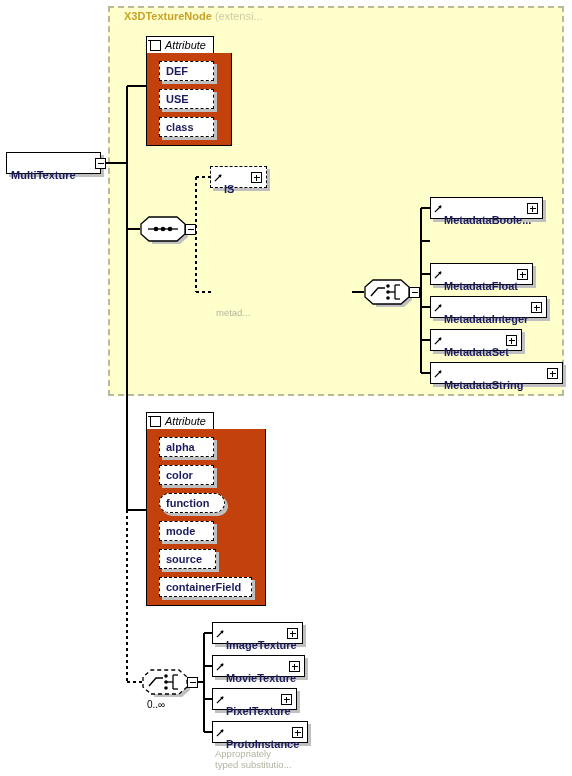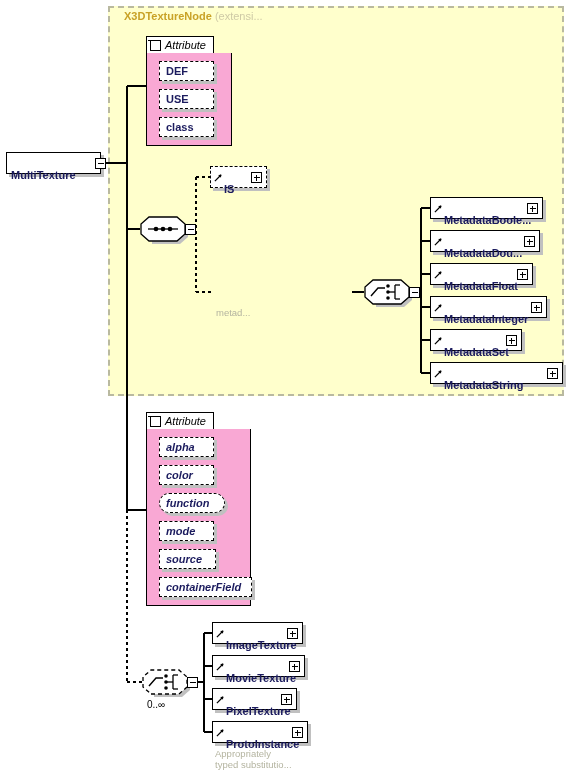--- a/index.html
+++ b/index.html
@@ -107,21 +107,21 @@
     left: 4px;
     top: 1.5px;
     width: 1.3px;
     height: 6px;
     background: #000;
   }
 
   
   .attr-group {
     box-sizing: border-box;
-    background: #f9a8d4;
+    background: #c2410c;
     border: 1.4px solid #000;
     border-top: none;
   }
   .attr-tab {
     box-sizing: border-box;
     background: #ffffff;
     border: 1.4px solid #000;
     height: 18px;
     display: flex;
     align-items: center;
@@ -305,28 +305,20 @@
 
   <div class="abs nodebox shadow" style="left:430px; top:197px; width:113px;">
     <svg class="refarrow" viewBox="0 0 10 10">
       <path d="M1,9 L8,2" stroke="#000" stroke-width="1.4" fill="none"></path>
       <path d="M8,2 L4.6,2.2 L7.8,5.4 Z" fill="#000"></path>
     </svg>
     <span class="label indented">MetadataBoole...</span>
     <span class="expander plus" style="right:4px; top:5px;"></span>
   </div>
 
-  <div class="abs nodebox shadow" style="left:430px; top:230px; width:110px;">
-    <svg class="refarrow" viewBox="0 0 10 10">
-      <path d="M1,9 L8,2" stroke="#000" stroke-width="1.4" fill="none"></path>
-      <path d="M8,2 L4.6,2.2 L7.8,5.4 Z" fill="#000"></path>
-    </svg>
-    <span class="label indented">MetadataDou...</span>
-    <span class="expander plus" style="right:4px; top:5px;"></span>
-  </div>
 
   <div class="abs nodebox shadow" style="left:430px; top:263px; width:103px;">
     <svg class="refarrow" viewBox="0 0 10 10">
       <path d="M1,9 L8,2" stroke="#000" stroke-width="1.4" fill="none"></path>
       <path d="M8,2 L4.6,2.2 L7.8,5.4 Z" fill="#000"></path>
     </svg>
     <span class="label indented">MetadataFloat</span>
     <span class="expander plus" style="right:4px; top:5px;"></span>
   </div>
 
@@ -355,21 +347,21 @@
     </svg>
     <span class="label indented">MetadataString</span>
     <span class="expander plus" style="right:4px; top:5px;"></span>
   </div>
 
   <div class="abs" style="left:146px; top:412px; width:112px;">
     <div class="attr-tab" style="width:68px;">
       <span class="expander"></span>
       <span>Attribute</span>
     </div>
-    <div class="attr-group" style="width:105px; padding:8px 0 8px 12px; margin-top:-1.4px;font-style:italic;">
+    <div class="attr-group" style="width:120px; padding:8px 0 8px 12px; margin-top:-1.4px;">
       <div class="attr-item shadow" style="width:55px;">
         <span>alpha</span>
       </div>
       <div class="attr-item shadow" style="width:55px; margin-top:8px;">
         <span>color</span>
       </div>
       <div class="attr-item shadow" style="width:66px; margin-top:8px;border-radius:10px;">
         <span>function</span>
       </div>
       <div class="attr-item shadow" style="width:55px; margin-top:8px;">

